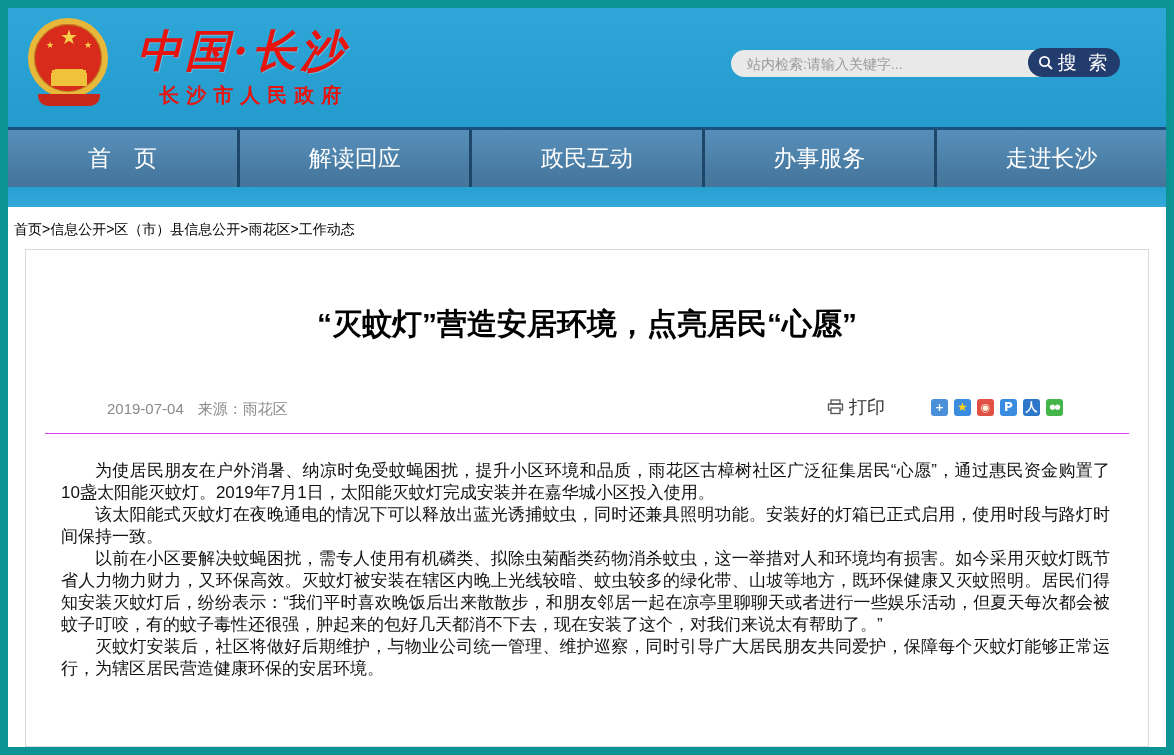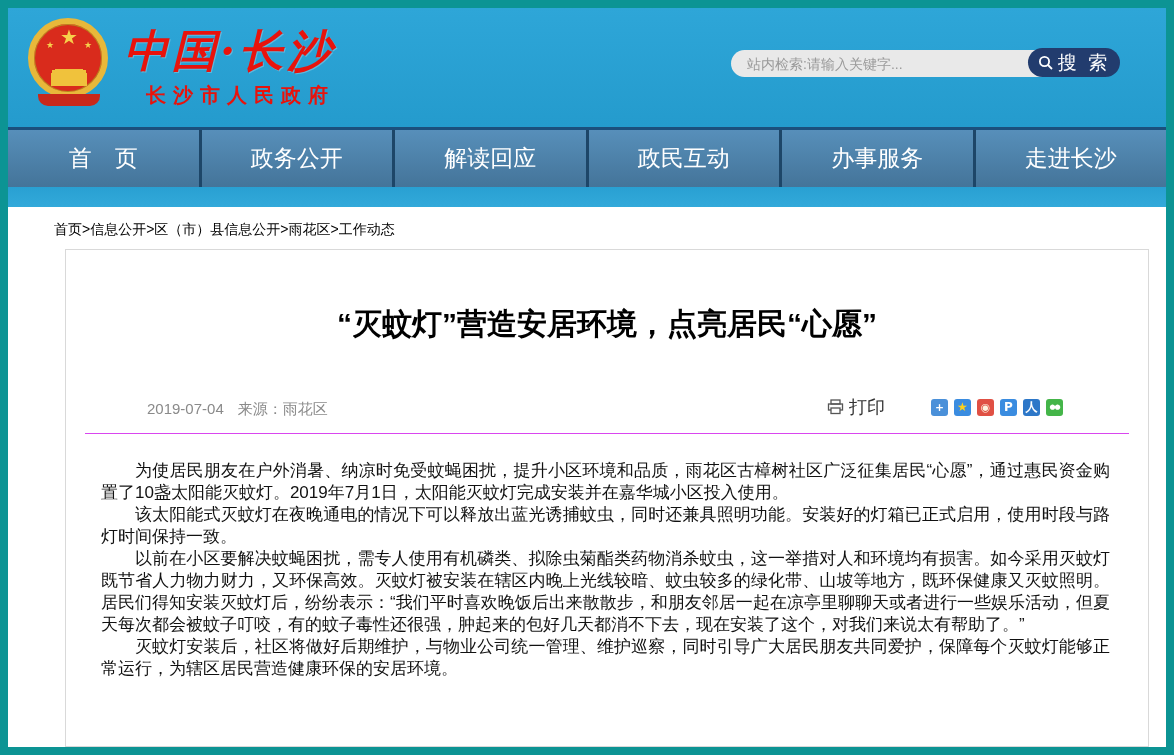--- a/index.html
+++ b/index.html
@@ -29,28 +29,28 @@
   .emblem .star-s2{ position:absolute; right:20px; top:24px; color:#f7d04b; font-size:9px;}
   .emblem .gate{
     position:absolute; left:50%; bottom:22px; transform:translateX(-50%);
     width:36px; height:13px; background:#f0c23c;
     box-shadow:0 -4px 0 -1px #f0c23c, 0 -8px 0 -4px #f0c23c;
   }
   .emblem .ribbon{
     position:absolute; left:50%; bottom:2px; transform:translateX(-50%);
     width:62px; height:12px; background:#c8281a; border-radius:0 0 10px 10px;
   }
-  .logo-text{ margin-left:12px; padding-top:10px; }
+  .logo-text{ margin-left:25px; padding-top:10px; }
   .site-title{
     font-family:"DejaVu Serif", serif; font-style:italic; font-weight:bold;
     color:#e8130c; font-size:44px; line-height:50px; letter-spacing:4px;
     text-shadow:1px 1px 0 rgba(255,255,255,.25);
   }
   .site-subtitle{
-    color:#e8130c; font-weight:bold; font-size:20px; letter-spacing:7px; margin-top:6px; padding-left:22px;
+    color:#e8130c; font-weight:bold; font-size:20px; letter-spacing:7px; margin-top:6px; padding-left:22px;text-align:right;
   }
   .search{ position:absolute; right:50px; top:40px; width:385px; height:30px; }
   .search-input{
     width:100%; height:27px; margin-top:2px; border:none; outline:none;
     background:#e9e9e9; border-radius:14px; padding:0 95px 0 16px;
     font-size:14px; color:#333;
   }
   .search-input::placeholder{ color:#9a9a9a; }
   .search-btn{
     position:absolute; right:-4px; top:0; height:29px; width:92px;
@@ -65,21 +65,21 @@
     background:#29a0d2;
   }
   .nav-item{
     flex:1; display:flex; align-items:center; justify-content:center;
     background:linear-gradient(180deg,#578fba 0%,#447499 100%);
     color:#fff; font-size:23px; cursor:pointer;
   }
   .nav-item:not(:last-child){ border-right:3px solid #1d4668;font-family:Liberation Serif, serif; }
   .nav-strip{ flex:0 0 20px; background:linear-gradient(180deg,#29a0d2,#32a9da); }
   
-  .content{ flex:1; background:#fff; display:flex; flex-direction:column; overflow:hidden;margin-left:40px; }
+  .content{ flex:1; background:#fff; display:flex; flex-direction:column; overflow:hidden; }
   .breadcrumb{
     padding:14px 10px 10px 6px; font-size:14px; color:#000; cursor:pointer;
   }
   .article-box{
     flex:1; margin:0 17px; border:1px solid #d9d9d9; background:#fff;
     padding-top:54px; overflow:hidden;
   }
   .article-title{
     text-align:center; font-size:30px; font-weight:bold; color:#000;
     margin:0 40px 50px;
@@ -131,21 +131,20 @@
           <circle cx="6.5" cy="6.5" r="4.6" fill="none" stroke="#fff" stroke-width="1.8"></circle>
           <line x1="10" y1="10" x2="14" y2="14" stroke="#fff" stroke-width="1.8"></line>
         </svg>
         <span>搜 索</span>
       </button>
     </div>
   </div>
 
   <div class="nav">
     <div class="nav-item">首　页</div>
-    <div class="nav-item">政务公开</div>
     <div class="nav-item">解读回应</div>
     <div class="nav-item">政民互动</div>
     <div class="nav-item">办事服务</div>
     <div class="nav-item">走进长沙</div>
   </div>
   <div class="nav-strip"></div>
 
   <div class="content">
     <div class="breadcrumb">首页&gt;信息公开&gt;区（市）县信息公开&gt;雨花区&gt;工作动态</div>
 

